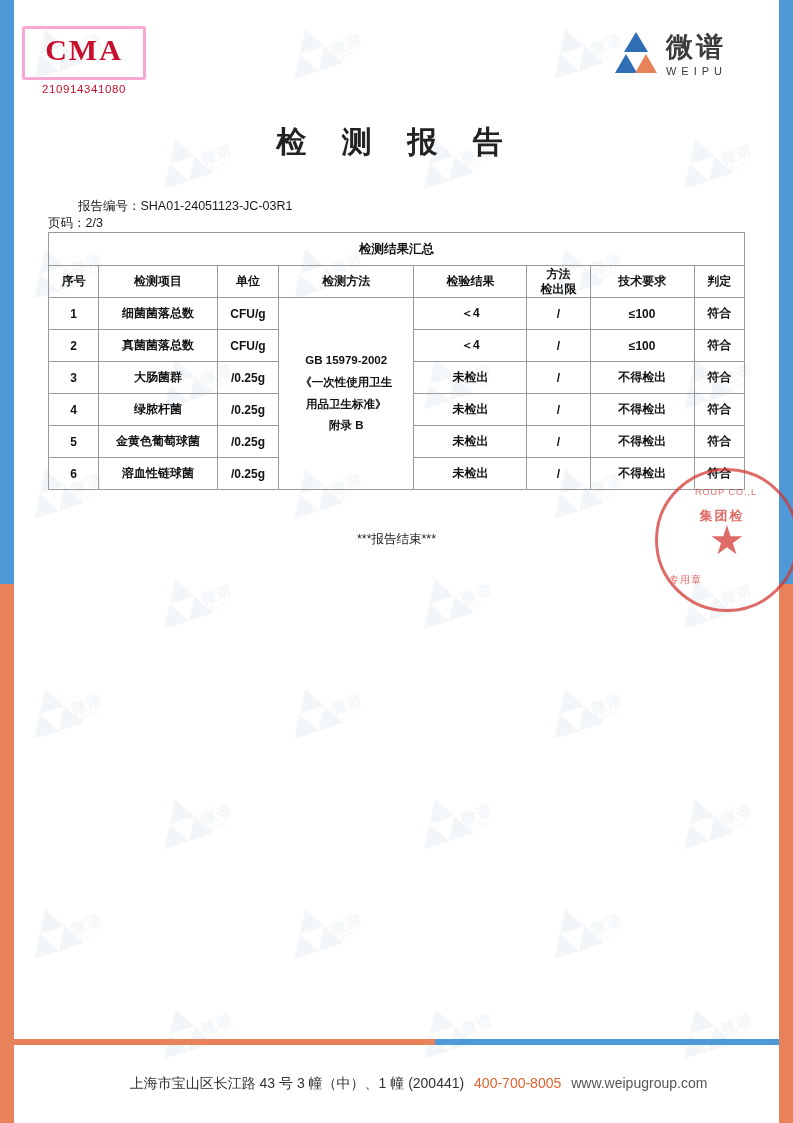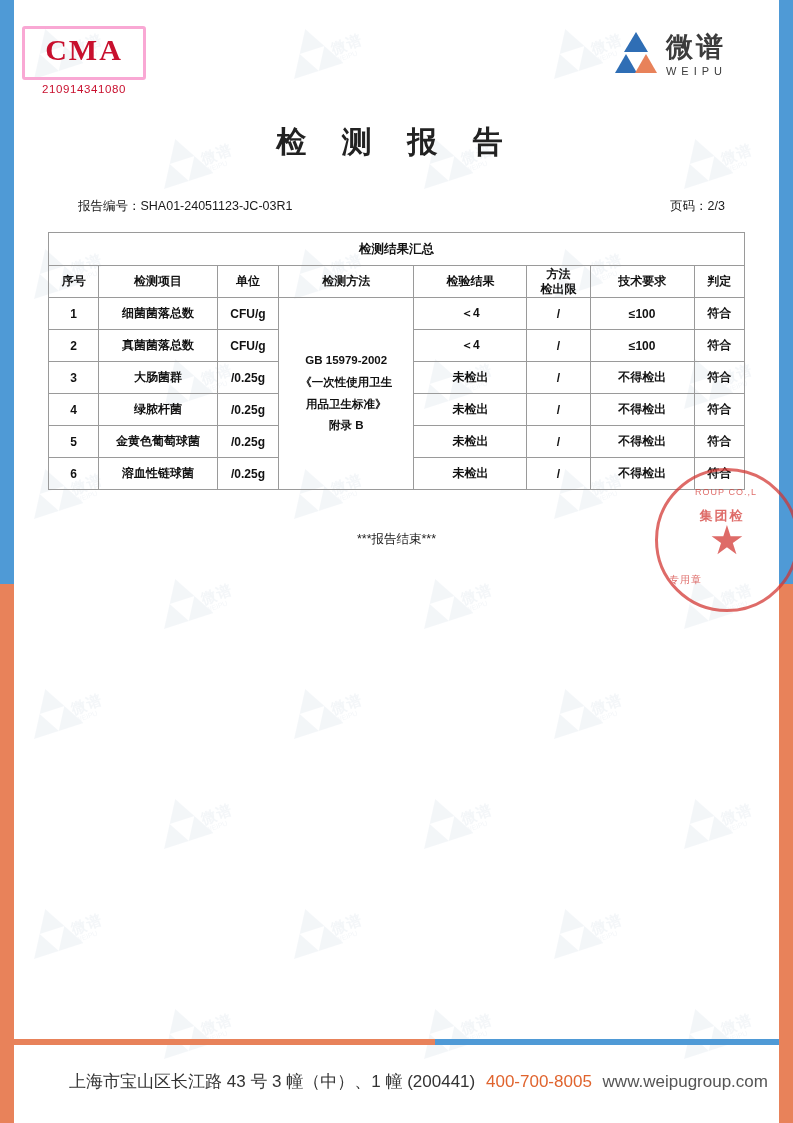--- a/index.html
+++ b/index.html
@@ -169,20 +169,21 @@
     font-weight: bold;
   }
 
   .meta-row {
     position: absolute;
     left: 48px; right: 48px; top: 198px;
     display: flex;
     justify-content: space-between;
     font-size: 12.5px;
     color: #1a1a1a;
+    flex-direction: column;
   }
   .meta-row .rno { padding-left: 30px; }
   .meta-row .pno { padding-right: 20px; }
 
   
   .tbl-wrap {
     position: absolute;
     left: 48px; top: 232px;
     width: 697px;
   }
@@ -275,21 +276,21 @@
     left: 14px; right: 14px;
     bottom: 78px;
     height: 6px;
     background: linear-gradient(to right, #e8825a 0%, #e8825a 55%, #4f9ad6 55%, #4f9ad6 100%);
   }
   .footer-text {
     position: absolute;
     left: 0; right: 0;
     bottom: 30px;
     text-align: center;
-    font-size: 17px;
+    font-size: 14px;
     color: #333;
     padding-left: 44px;
   }
   .footer-text .phone { color: #e0642e; }
   .footer-text .site { color: #555; }
   .footer-text span { margin: 0 3px; }
 </style>
 </head>
 <body>
 

